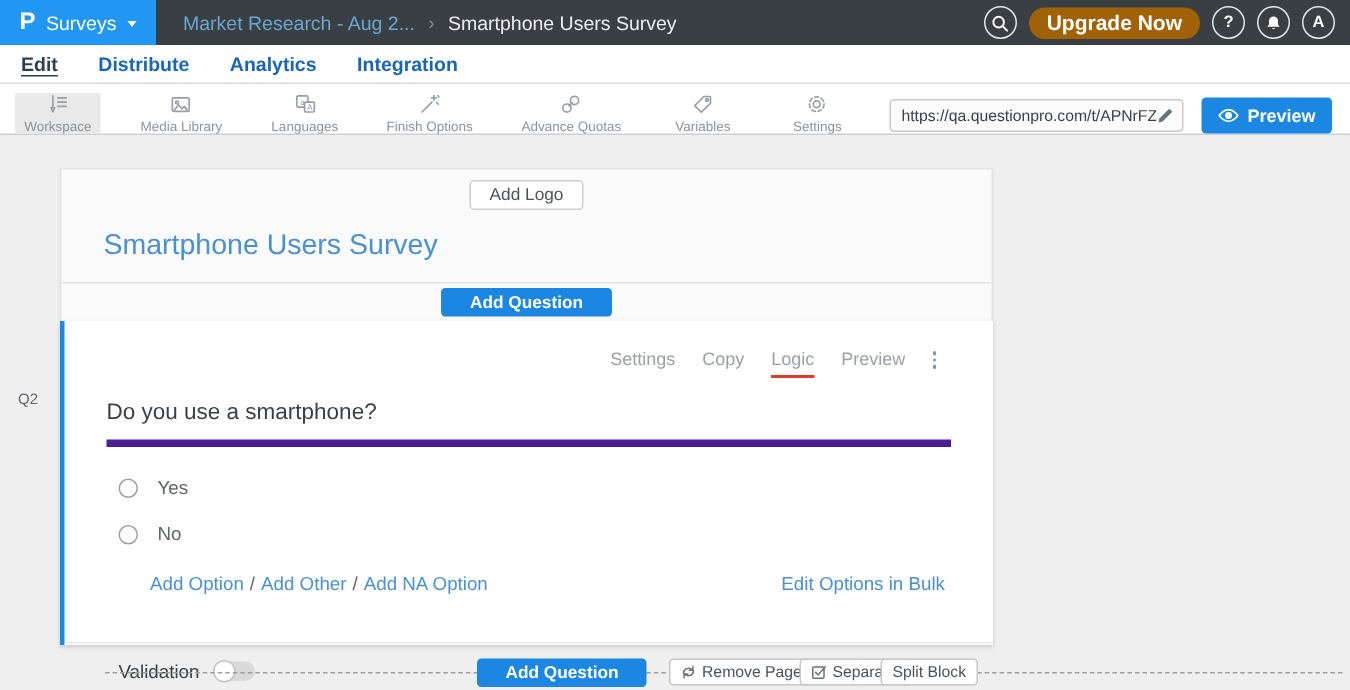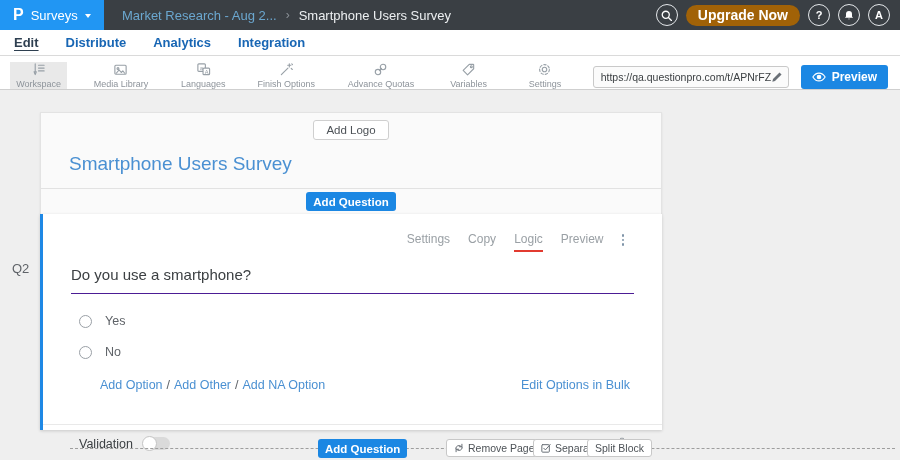--- a/index.html
+++ b/index.html
@@ -43,31 +43,31 @@
   .url-field input { border:none; background:transparent; outline:none; font-family:inherit; font-size:10.5px; color:#3c4043; flex:1; min-width:0; }
   .preview-btn { height:24px; background:#1b87e3; border:none; border-radius:3px; color:#fff; font-size:12px; font-weight:700; display:flex; align-items:center; gap:6px; padding:0 11px; cursor:pointer; font-family:inherit; }
 
   
   .content { position:relative; height:370px; padding-top:22px; }
   .card-header { width:622px; margin-left:40px; background:#fafafa; border:1px solid #e3e3e3; border-bottom:none; box-shadow:0 1px 2px rgba(0,0,0,.08); }
   .add-logo-row { display:flex; justify-content:center; padding-top:7px; }
   .ghost-btn { background:#fff; border:1px solid #cfcfcf; border-radius:3px; font-size:11.5px; color:#4d5257; padding:3px 12px; cursor:pointer; font-family:inherit; }
   .survey-title { font-size:19px; color:#4a90d2; padding:13px 0 13px 28px; cursor:text; }
   .add-q-band { border-top:1px solid #e2e2e2; height:26px; display:flex; justify-content:center; }
-  .primary-btn { background:#1b87e3; border:none; border-radius:3px; color:#fff; font-size:11.5px; font-weight:700; padding:0 7px; height:19px; cursor:pointer; font-family:inherit; }
+  .primary-btn { background:#1b87e3; border:none; border-radius:3px; color:#fff; font-size:11.5px; font-weight:700; padding:0 19px; height:19px; cursor:pointer; font-family:inherit; }
   .add-q-band .primary-btn { margin-top:3px; }
 
   .question-block { position:relative; width:622px; margin-left:40px; background:#fff; border-left:3px solid #1e88e5; box-shadow:0 1px 3px rgba(0,0,0,.16); height:216px; }
-  .q-id { position:absolute; left:-31px; top:47px; font-size:13px; color:#5f6368; }
+  .q-id { position:absolute; left:-31px; top:47px; font-size:10px; color:#5f6368; }
   .tabs-row { display:flex; justify-content:flex-end; align-items:flex-start; gap:18px; padding:18px 38px 0 0; }
   .q-tab { font-size:12px; color:#9aa0a5; cursor:pointer; padding-bottom:4px; }
   .q-tab.active { border-bottom:2px solid #e23b30; }
   .kebab { display:flex; flex-direction:column; gap:2px; margin-top:2px; cursor:pointer; }
   .kebab i { width:2.5px; height:2.5px; border-radius:50%; background:#7f94a8; }
-  .q-text-wrap { margin:14px 28px 0 28px; border-bottom:1px solid #4c1d95; padding-bottom:9px; }
+  .q-text-wrap { margin:14px 28px 0 28px; border-bottom:5px solid #4c1d95; padding-bottom:9px; }
   .q-text { font-size:15px; color:#3c4043; cursor:text; }
   .options { margin:20px 0 0 36px; display:flex; flex-direction:column; gap:17px; }
   .option-row { display:flex; align-items:center; gap:13px; }
   .radio { width:13px; height:13px; border:1.5px solid #9aa0a6; border-radius:50%; cursor:pointer; flex:none; }
   .option-label { font-size:12.5px; color:#5f6368; cursor:text; }
   .links-row { display:flex; justify-content:space-between; margin:19px 32px 0 57px; font-size:12.5px; }
   .add-links a { color:#4a90d2; text-decoration:none; cursor:pointer; }
   .link-sep { color:#5f6368; margin:0 4px; }
   .bulk-link { color:#4a90d2; cursor:pointer; }
   .validation-row { border-top:1px solid #e9e9e9; margin-top:32px; padding:11px 33px 0 36px; display:flex; justify-content:space-between; align-items:center; }

